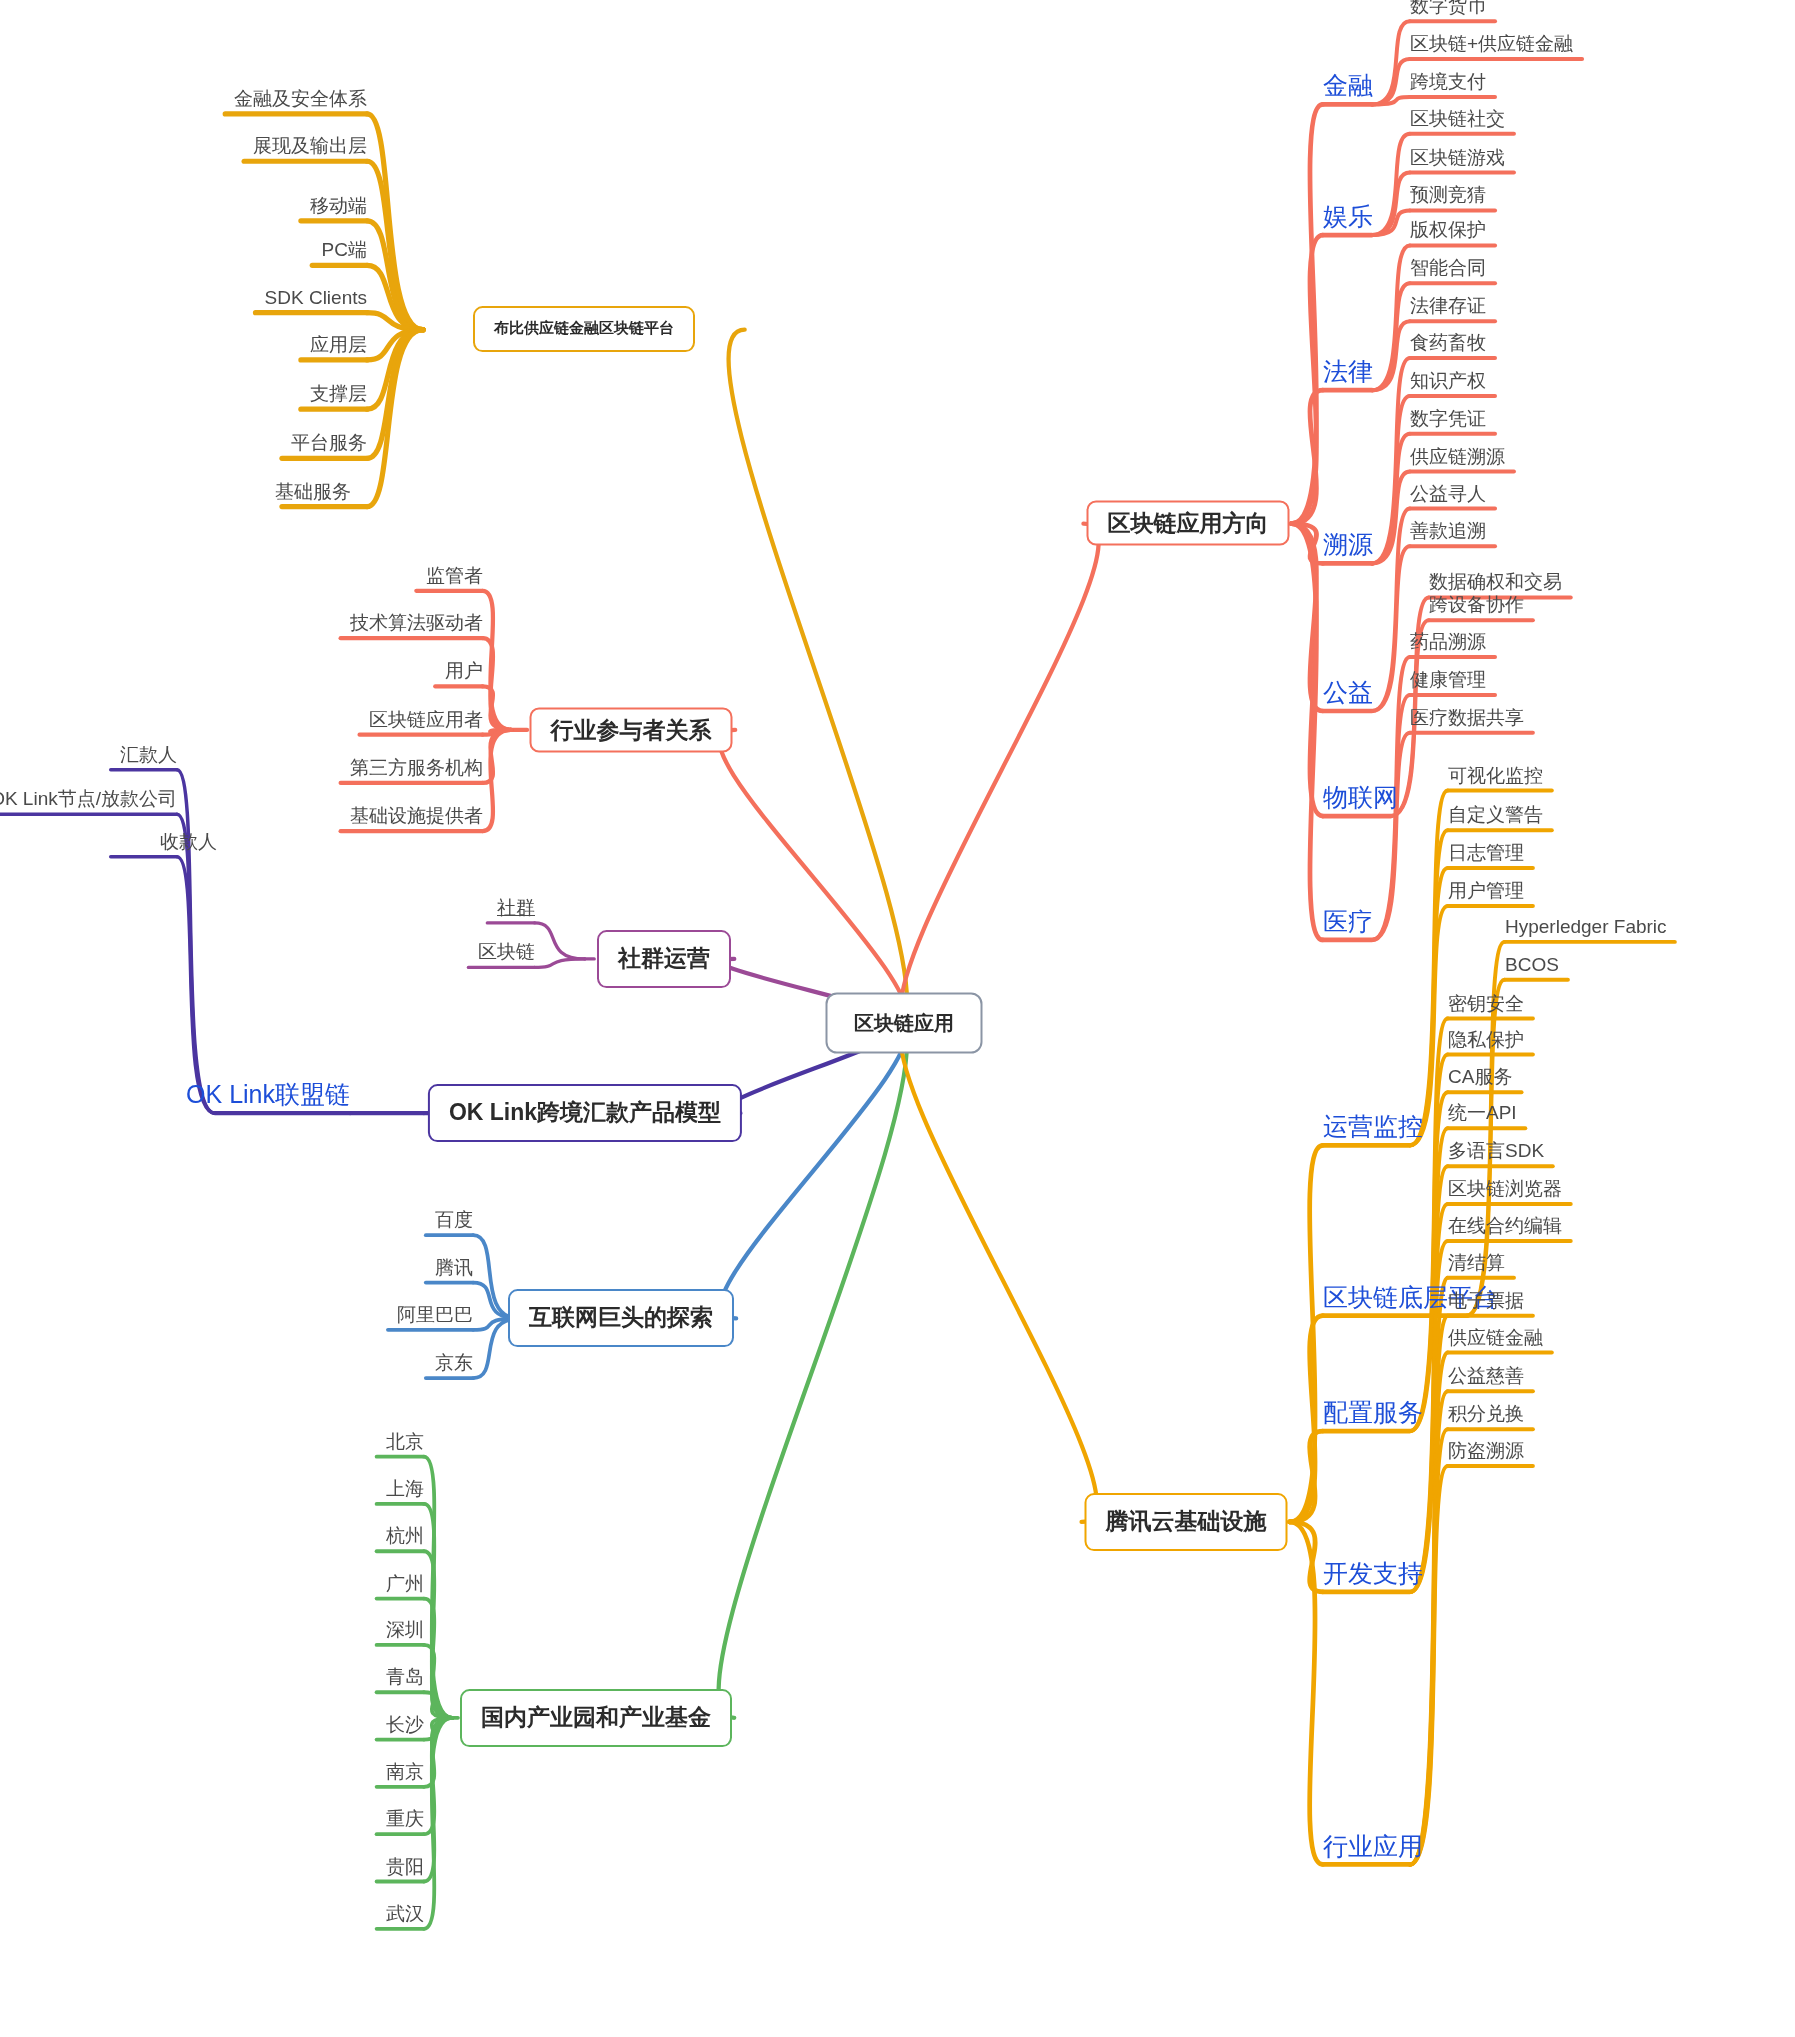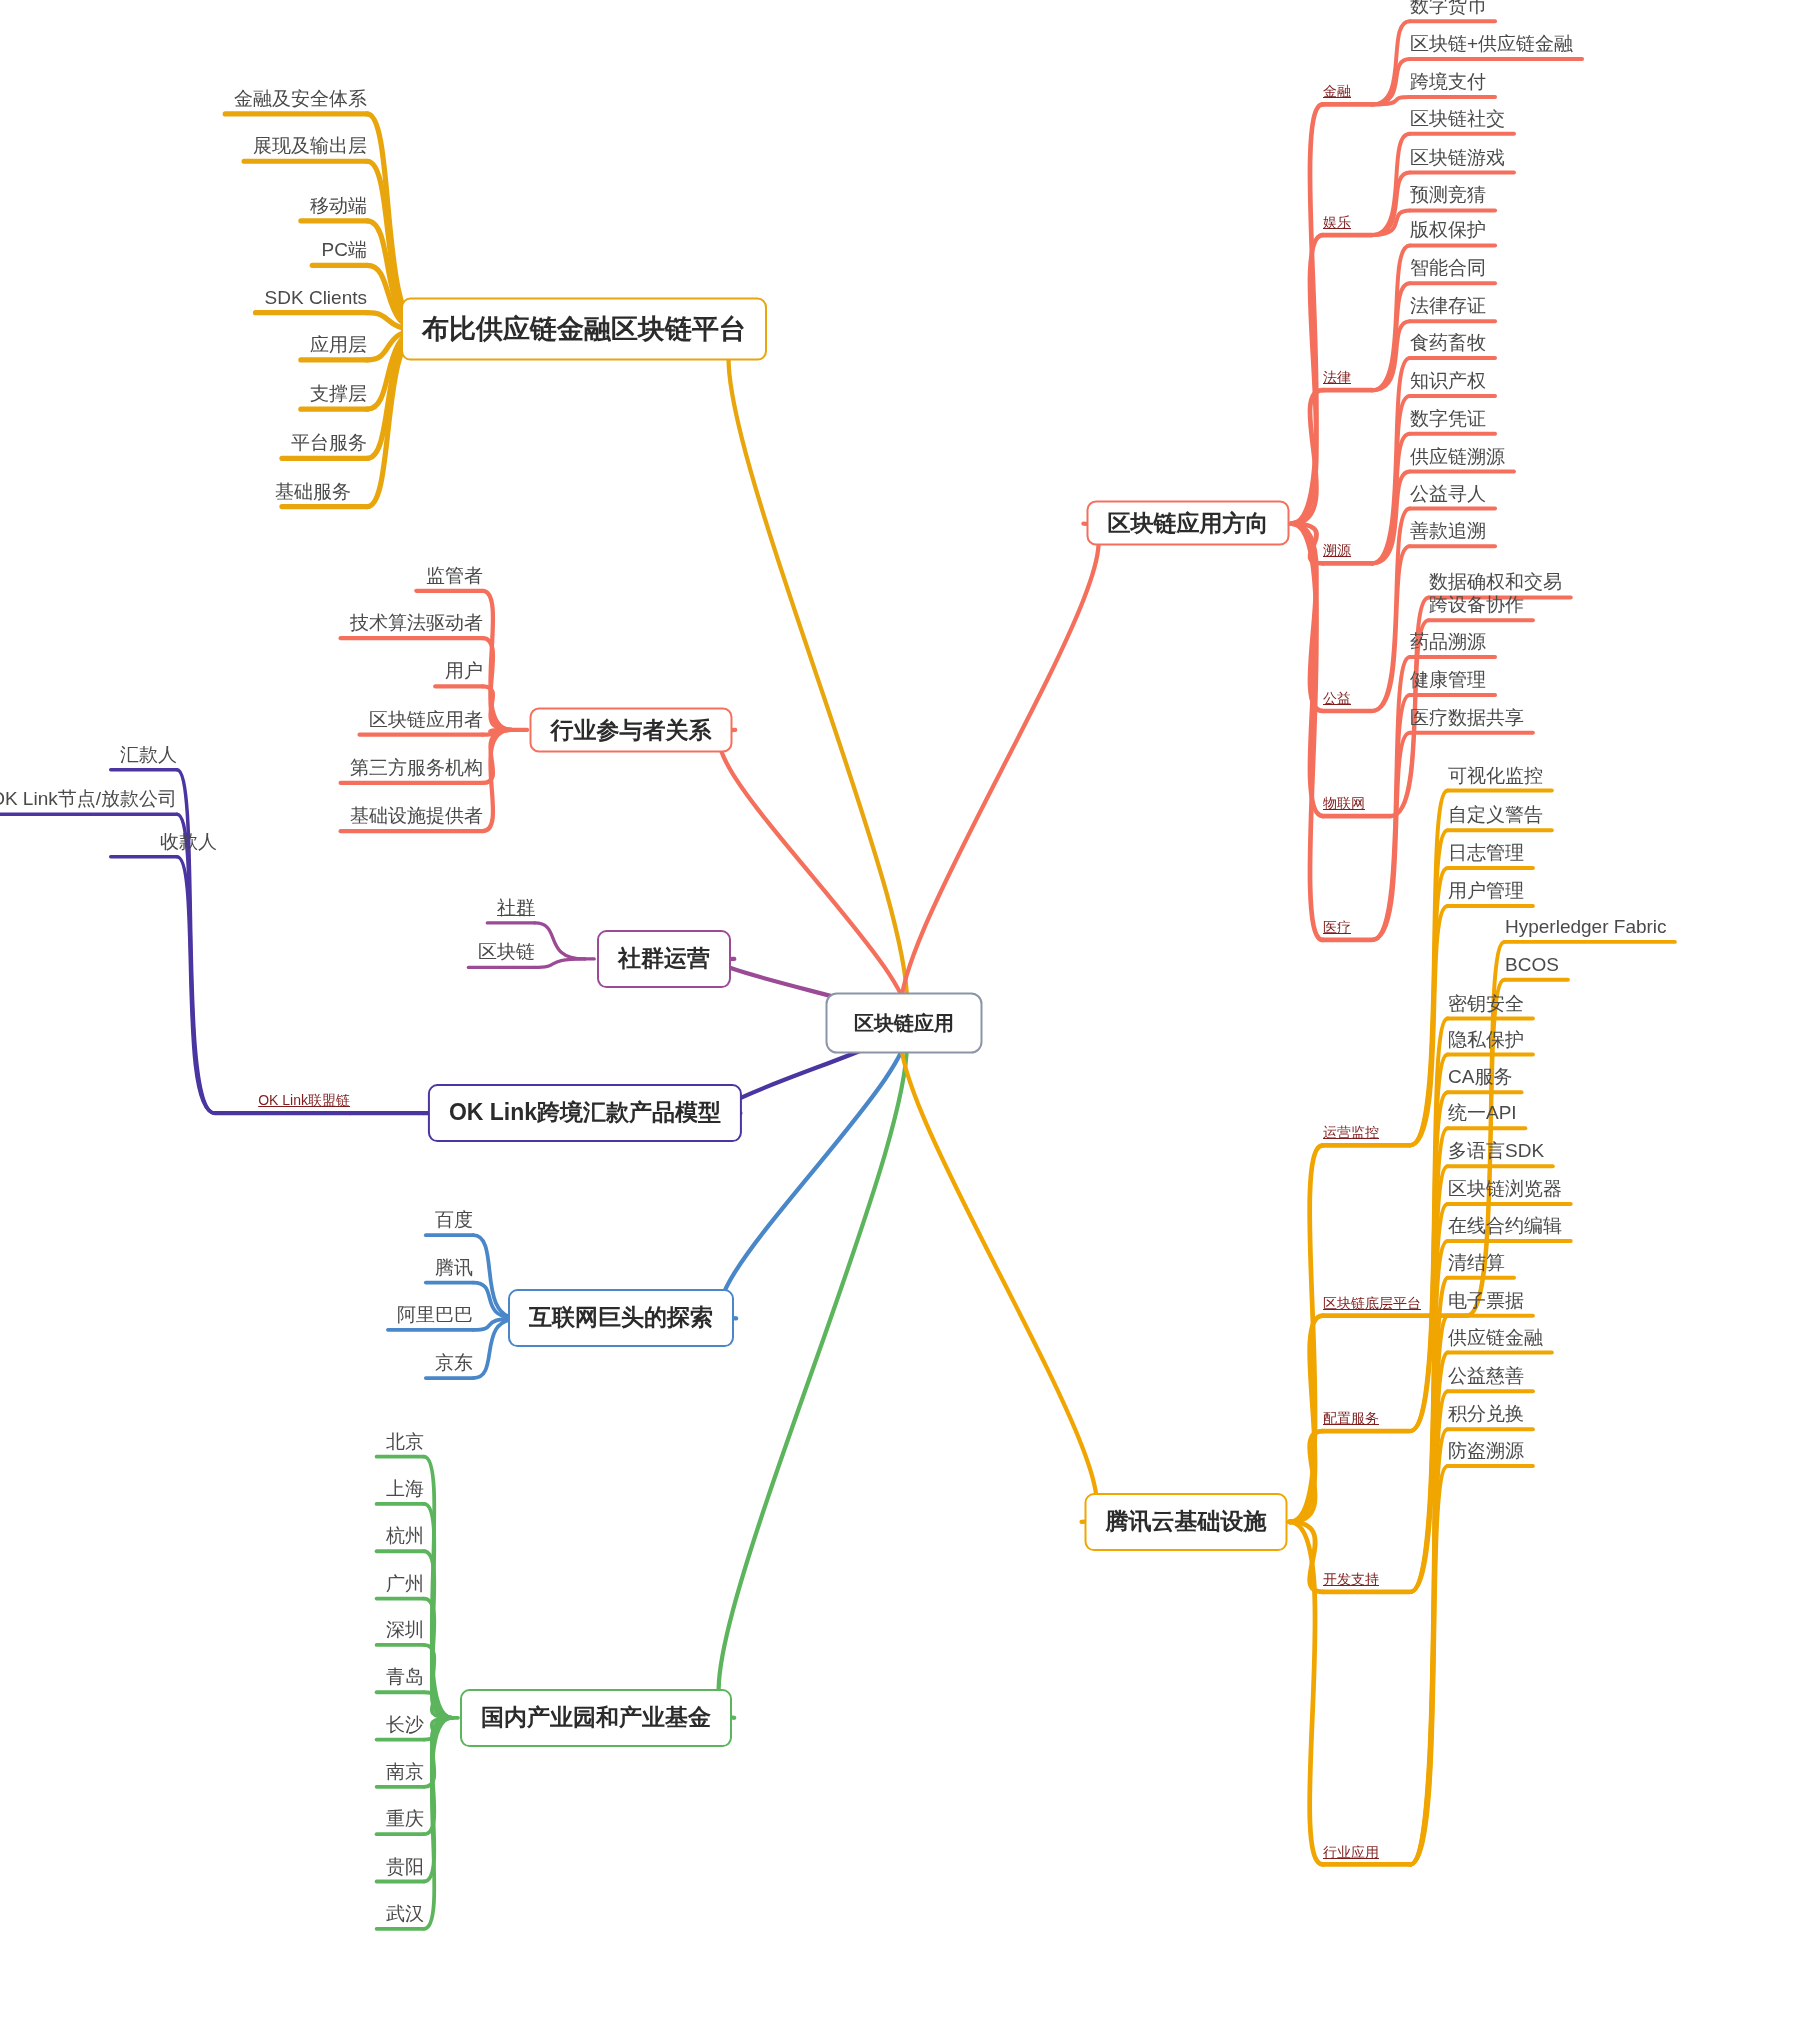--- a/index.html
+++ b/index.html
@@ -2,29 +2,29 @@
 <html style="font-size:15px"><head>
 <meta charset="utf-8">
 <style>
   html,body{margin:0;padding:0;background:#ffffff;}
   body{font-family:"Liberation Sans","DejaVu Sans",sans-serif;}
   #canvas{position:relative;width:1795px;height:2038px;overflow:hidden;background:#fff;}
   svg#wires{position:absolute;left:0;top:0;width:1795px;height:2038px;pointer-events:none;}
   .leaf{position:absolute;color:#4a4a4a;font-size:19px;line-height:1;white-space:nowrap;}
   .leaf.r{transform:translate(-100%,-100%);}   
   .leaf.l{transform:translate(0,-100%);}       
-  .mid{position:absolute;color:#7f1d1d;font-size:14px;line-height:1;white-space:nowrap;text-decoration:underline;}
+  .mid{position:absolute;color:#1d4ed8;font-size:25px;line-height:1;white-space:nowrap;}
   .mid.r{transform:translate(-100%,-100%);}
   .mid.l{transform:translate(0,-100%);}
   .node{position:absolute;transform:translate(-50%,-50%);
         background:#fff;border-radius:9.5px;border:2.8px solid #888;
         font-weight:bold;color:#2b2b2b;white-space:nowrap;
         display:flex;align-items:center;justify-content:center;}
   .node.root{border-color:#8b95a5;border-width:2.8px;font-size:20px;padding:15px 26.5px;border-radius:11.4px;}
-  .node.b1{border-color:#e8a50c;font-size:27px;padding:11.4px 19px;}
+  .node.b1{border-color:#e8a50c;font-size:15px;padding:11.4px 19px;}
   .node.b2{border-color:#f4705c;font-size:23px;padding:5px 19px;}
   .node.b3{border-color:#9b4a96;font-size:23px;padding:11.4px 19px;}
   .node.b4{border-color:#4b35a0;font-size:23px;padding:11.4px 19px;}
   .node.b5{border-color:#4a87c8;font-size:23px;padding:11.4px 19px;}
   .node.b6{border-color:#5cb55c;font-size:23px;padding:11.4px 19px;}
   .node.b7{border-color:#f0a500;font-size:23px;padding:11.4px 19px;}
 </style>
 </head>
 <body>
 

